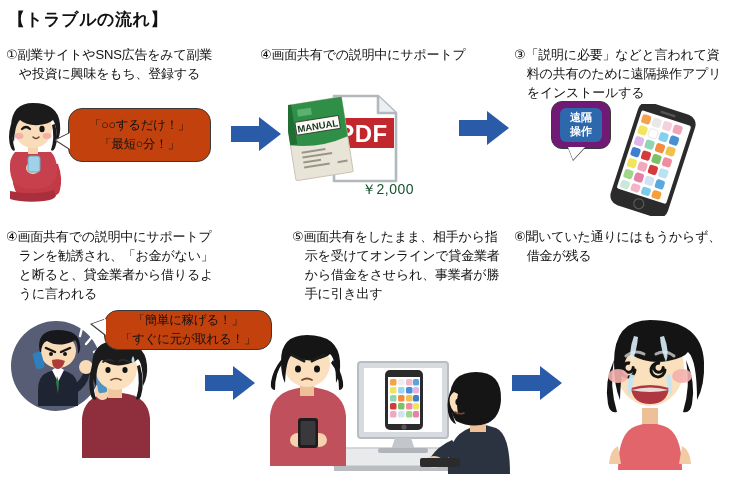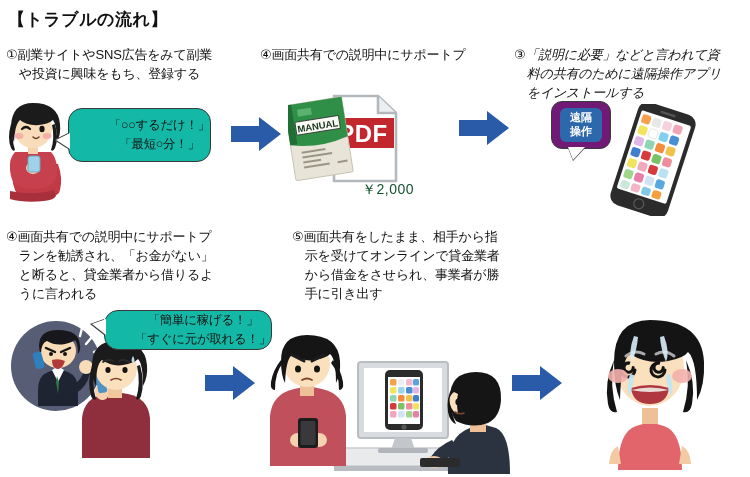--- a/index.html
+++ b/index.html
@@ -25,37 +25,37 @@
   .caption{
     position:absolute;
     font-size:13px;
     line-height:1.45;
     color:#111;
     white-space:pre-line;
     letter-spacing:-0.2px;
   }
   .cap1{left:6px;  top:46px;  width:250px;}
   .cap2{left:260px;top:46px;  width:250px;}
-  .cap3{left:514px;top:46px;  width:236px;font-style:italic;}
+  .cap3{left:514px;top:46px;  width:236px;}
   .cap4{left:6px;  top:228px; width:252px;}
   .cap5{left:260px;top:228px; width:250px;margin-left:32px;}
   .cap6{left:514px;top:228px; width:236px;}
 
   
   .bubble{
     position:absolute;
     border:1.6px solid #3a3a3a;
     border-radius:14px;
-    background:#14b8a6;
+    background:#c2410c;
     font-size:12.5px;
     line-height:1.5;
     text-align:center;
     color:#111;
     white-space:pre-line;
-    display:flex;align-items:center;justify-content:flex-end;
+    display:flex;align-items:center;justify-content:center;
     box-sizing:border-box;
     letter-spacing:-0.3px;
   }
   .bubble .tail{
     position:absolute;
     width:0;height:0;
   }
   .bubble1{left:68px;top:108px;width:143px;height:54px;}
   .bubble1 .tail{
     left:-13px;top:24px;
@@ -420,20 +420,22 @@
       </g>
     </svg>
   </div>
 
   <div class="arrow arr4">
     <svg width="50" height="36" viewBox="0 0 50 36">
       <polygon points="0,10 28,10 28,1 50,18 28,35 28,26 0,26" fill="#2a5ba8"></polygon>
     </svg>
   </div>
 
+  <div class="caption cap6">⑥聞いていた通りにはもうからず、
+　借金が残る</div>
 
   <div class="ill ill6">
     <svg width="120" height="170" viewBox="0 0 120 170">
 
       <path d="M28 170 q0 -38 18 -44 l14 -4 l14 4 q18 6 18 44 z" fill="#e1656a"></path>
       <path d="M28 146 q-8 4 -9 18 h12 z" fill="#f2cba4"></path>
       <path d="M92 146 q8 4 9 18 h-12 z" fill="#f2cba4"></path>
 
       <rect x="52" y="108" width="16" height="16" fill="#eec098"></rect>
 

